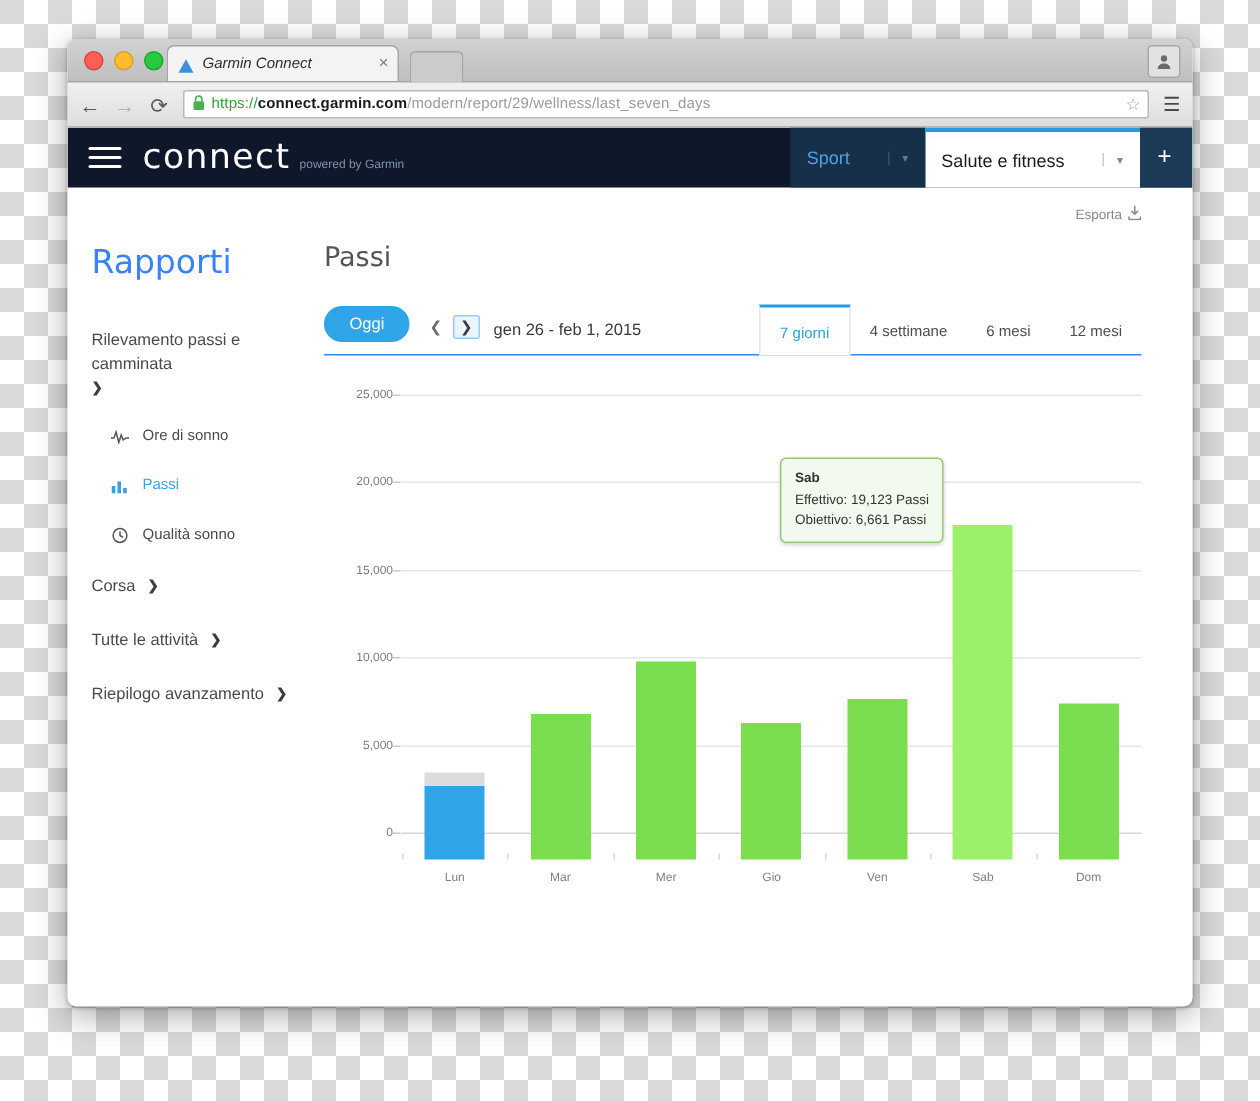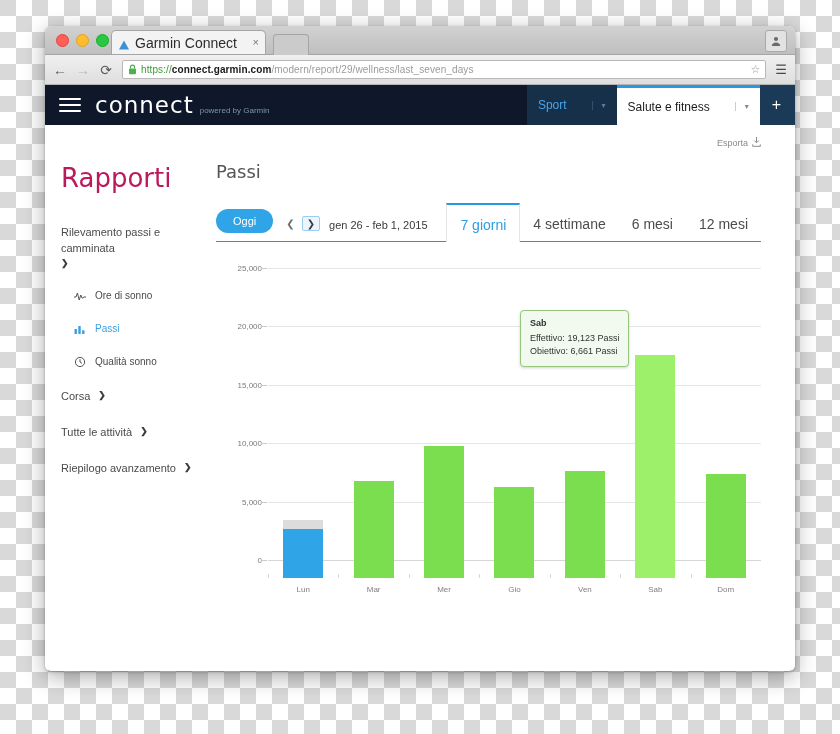--- a/index.html
+++ b/index.html
@@ -29,21 +29,21 @@
   .tl-yellow{background:#ffbd2e;border:1px solid #dea123;}
   .tl-green{background:#28c940;border:1px solid #1aab29;}
 
   .tab{
     position:absolute;left:66px;top:4px;width:155px;height:24px;
     background:#f3f3f3;border:1px solid #a5a5a5;border-bottom:none;
     border-radius:5px 5px 0 0;display:flex;align-items:center;padding:0 6px;
     box-sizing:border-box;
   }
   .tab-fav{width:12px;height:12px;margin-right:5px;flex:0 0 auto;}
-  .tab-title{font-size:14px;color:#2c2c2c;flex:1;white-space:nowrap;overflow:hidden;}
+  .tab-title{font-size:10px;color:#2c2c2c;flex:1;white-space:nowrap;overflow:hidden;font-style:italic;}
   .tab-close{font-size:11px;color:#777;line-height:1;cursor:default;}
   .tab-new{
     position:absolute;left:228px;top:8px;width:34px;height:20px;
     background:#cbcbcb;border:1px solid #a5a5a5;border-bottom:none;
     border-radius:4px 4px 0 0;
   }
   .profile-btn{
     position:absolute;right:8px;top:4px;width:20px;height:20px;
     background:#e2e2e2;border:1px solid #a9a9a9;border-radius:3px;
     display:flex;align-items:center;justify-content:center;
@@ -90,41 +90,41 @@
   .navtab .caret{color:#5f7a93;font-size:8px;margin-left:9px;padding-left:9px;border-left:1px solid #32506c;}
   .navtab.active{background:#fff;color:#1b1b1b;border-top:3px solid #2699e0;}
   .navtab.active .caret{color:#888;border-left-color:#ccc;}
   .navplus{display:flex;align-items:center;padding:0 14px 0 12px;color:#fff;font-size:16px;background:#1b3a57;}
 
   .exportrow{height:24px;display:flex;justify-content:flex-end;align-items:center;padding:6px 34px 0 0;text-align:right;}
   .export{font-size:9px;color:#8a8a8a;display:flex;align-items:center;gap:4px;}
 
   .body{display:flex;padding:0 0 0 0;}
   .sidebar{width:165px;padding:8px 0 0 16px;box-sizing:border-box;}
-  .page-title{font-size:26px;color:#be185d;font-weight:normal;margin:0 0 32px 0;font-family:"DejaVu Sans",sans-serif;}
+  .page-title{font-size:22px;color:#3b82f6;font-weight:normal;margin:0 0 32px 0;font-family:"DejaVu Sans",sans-serif;}
   .side-group{font-size:11px;color:#4a4a4a;margin-bottom:20px;line-height:1.45;display:flex;align-items:flex-start;flex-wrap:wrap;gap:0 8px;}
   .side-group .chev{font-size:9px;color:#3d3d3d;font-weight:bold;}
   .side-sub{display:flex;align-items:center;gap:9px;margin:0 0 21px 13px;font-size:10px;color:#4a4a4a;}
   .side-sub.active{color:#3b9fe0;}
   .side-ico{width:12px;height:12px;flex:0 0 auto;display:flex;align-items:center;justify-content:center;}
 
   
   .panel{flex:1;padding:6px 34px 0 6px;box-sizing:border-box;position:relative;}
   .chart-title{font-size:18px;color:#555;font-weight:normal;margin:0 0 20px 0;font-family:"DejaVu Sans",sans-serif;}
   .controls{display:flex;align-items:flex-end;border-bottom:1px solid #3b82f6;padding-bottom:0;margin-bottom:26px;}
   .btn-today{
     background:#2fa4e7;color:#fff;font-size:11px;border:none;border-radius:14px;
     padding:6px 17px;margin-bottom:8px;
   }
   .arrows{display:flex;align-items:center;gap:7px;margin:0 9px 10px 13px;}
   .arr{font-size:10px;color:#6d6d6d;}
   .arr.boxed{border:1px solid #9ccdf0;background:#eaf5fd;border-radius:2px;padding:1px 4px;color:#3c3c3c;}
   .daterange{font-size:11px;color:#3a3a3a;margin:0 0 10px 0;}
   .rangetabs{margin-left:auto;display:flex;align-items:flex-end;gap:0;}
-  .rtab{font-size:14px;color:#4c4c4c;padding:12px 13px 9px 13px;}
+  .rtab{font-size:10px;color:#4c4c4c;padding:12px 13px 9px 13px;}
   .rtab.active{color:#2e9fe0;border-top:2px solid #2699e0;border-left:1px solid #e6e6e6;border-right:1px solid #e6e6e6;background:#fff;position:relative;top:1px;}
 
   .plot{position:relative;height:310px;margin-left:4px;}
   .yaxis{position:absolute;left:0;top:0;width:48px;height:100%;}
   .ytick{position:absolute;right:6px;font-size:8px;color:#7a7a7a;transform:translateY(-50%);white-space:nowrap;}
   .grid{position:absolute;left:48px;right:0;top:0;height:100%;}
   .gline{position:absolute;left:0;right:0;height:1px;background:#e6e6e6;}
   .gline.zero{background:#d6d6d6;}
   .gdash{position:absolute;left:-7px;width:6px;height:1px;background:#c9c9c9;}
   .bars{position:absolute;left:48px;right:0;top:0;bottom:0;display:flex;}

